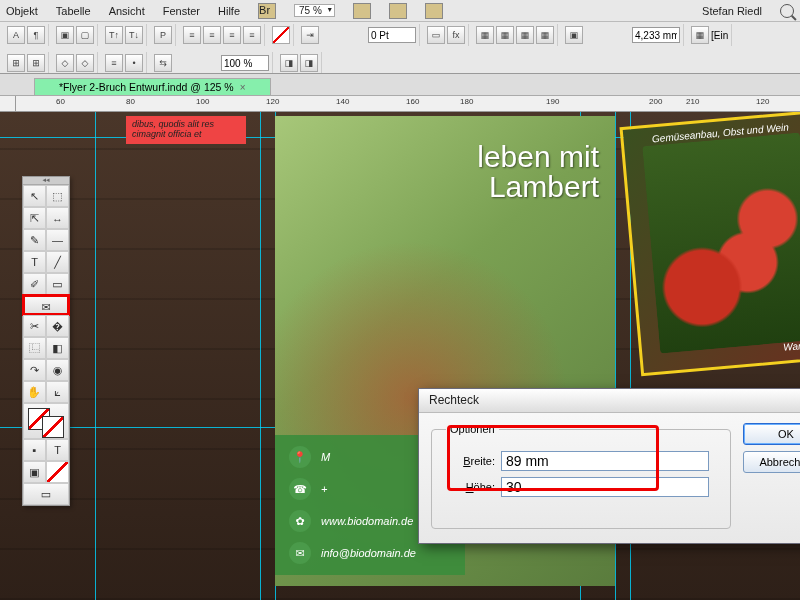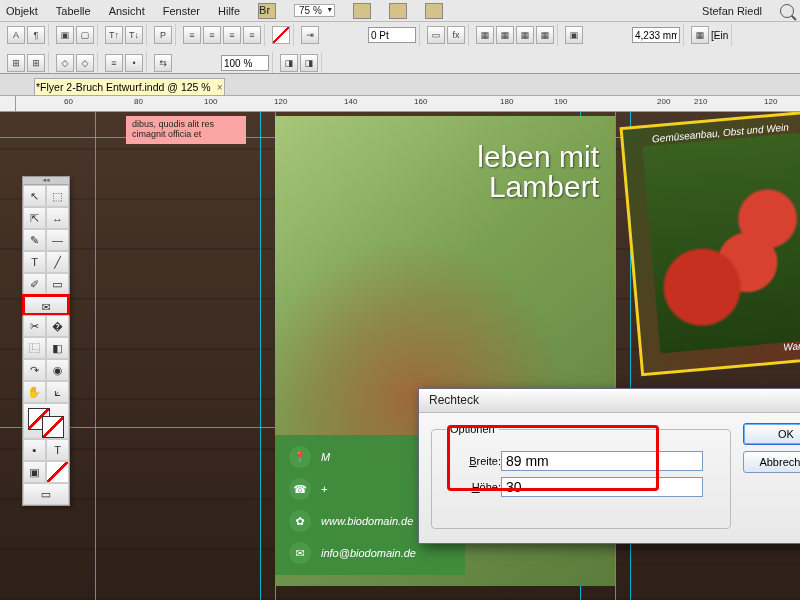--- a/index.html
+++ b/index.html
@@ -16,26 +16,26 @@
 
 
 .ctrlstrip { height: 52px; background: #e8e8e8; border-bottom: 1px solid #999; display: flex; align-items: center; gap: 4px; padding: 2px 4px; flex-wrap: wrap; overflow: hidden; }
 .ctrlstrip .grp { display: flex; gap: 2px; align-items: center; padding: 0 3px; border-right: 1px solid #ccc; height: 22px; }
 .ctrlstrip .btn { width: 18px; height: 18px; background: linear-gradient(#fff,#ddd); border: 1px solid #aaa; font-size: 9px; text-align: center; line-height: 16px; color: #444; }
 .ctrlstrip input.num { width: 48px; height: 16px; font-size: 10px; border: 1px solid #999; padding: 0 2px; margin-left: 47px; }
 .ctrlstrip .row2 { width: 100%; display: flex; gap: 4px; align-items: center; padding-top: 2px; }
 
 
 .doctab-bar { height: 22px; background: #ddd; border-bottom: 1px solid #aaa; display: flex; align-items: flex-end; padding-left: 34px; }
-.doctab { background: #fef9c3; border: 1px solid #aaa; border-bottom: none; padding: 2px 1px; font-size: 10.5px; display: flex; align-items: center; gap: 6px; }
+.doctab { background: #86efac; border: 1px solid #aaa; border-bottom: none; padding: 2px 24px; font-size: 10.5px; display: flex; align-items: center; gap: 6px; }
 .doctab .close { font-size: 10px; color: #666; }
 
 
 .ruler-h { height: 16px; background: #f0f0f0; border-bottom: 1px solid #999; font-size: 8px; color: #333; position: relative; margin-left: 16px; }
-.ruler-h span { position: absolute; top: 1px; margin-left: 8px; }
+.ruler-h span { position: absolute; top: 1px; }
 .ruler-corner { width: 16px; height: 16px; background: #f0f0f0; border-right: 1px solid #999; border-bottom: 1px solid #999; position: absolute; left: 0; top: 96px; }
 
 
 .canvas-wrap { position: absolute; left: 0; top: 112px; right: 0; bottom: 0; background: #3a2a1f; overflow: hidden; }
 .canvas-wrap::before { content: ""; position: absolute; inset: 0; background: repeating-linear-gradient(0deg, rgba(0,0,0,.15) 0 2px, transparent 2px 50px), linear-gradient(#4a3629,#2e2018); }
 
 
 .guide-v { position: absolute; top: 0; bottom: 0; width: 1px; background: #00d6ff; opacity: .8; }
 .guide-h { position: absolute; left: 0; right: 0; height: 1px; background: #00d6ff; opacity: .8; }
 
@@ -53,35 +53,35 @@
 .contact-panel { position: absolute; left: 275px; top: 425px; width: 190px; background: rgba(60,140,60,.92); padding: 6px 0; }
 .contact-panel .row { display: flex; align-items: center; gap: 10px; padding: 5px 14px; color: #fff; font-size: 11px; font-family: Georgia, serif; font-style: italic; }
 .contact-panel .icn { width: 22px; height: 22px; background: #4a9a4a; border-radius: 50%; text-align: center; line-height: 22px; font-style: normal; font-size: 11px; }
 
 
 .hero { position: absolute; left: 275px; top: 116px; width: 340px; height: 470px; background: linear-gradient(140deg,#a7c779 0%, #7aa052 40%, #5a7c3d 100%); overflow: hidden; }
 .hero::after { content: ""; position: absolute; inset: 0; background: radial-gradient(circle at 40% 60%, rgba(200,60,40,.5), transparent 45%); }
 .hero .title { position: absolute; right: 16px; top: 26px; color: #fff; font-family: "Brush Script MT", cursive; font-size: 30px; text-align: right; line-height: 1; text-shadow: 1px 1px 2px rgba(0,0,0,.5); }
 
 
-.note { position: absolute; left: 126px; top: 116px; width: 120px; background: #fca5a5; padding: 4px 6px; font-size: 9px; color: #222; line-height: 1.1; }
+.note { position: absolute; left: 126px; top: 116px; width: 120px; background: #ef4444; padding: 4px 6px; font-size: 9px; color: #222; line-height: 1.1; font-style: italic; }
 
 
 .veggie { position: absolute; left: 630px; top: 118px; width: 200px; height: 250px; background: linear-gradient(135deg,#3a5020,#6a3020); transform: rotate(-5deg); border: 3px solid #f4d020; }
 .veggie .cap { position: absolute; top: 6px; left: 10px; right: 10px; color: #fff; font-size: 10px; font-style: italic; text-align: center; }
 .veggie .cap2 { position: absolute; bottom: 8px; right: 10px; color: #fff; font-size: 10px; font-style: italic; }
 .veggie::after { content: ""; position: absolute; inset: 18px; background: radial-gradient(circle at 30% 70%, #c73020 0 20%, transparent 22%), radial-gradient(circle at 60% 60%, #d84030 0 18%, transparent 20%), radial-gradient(circle at 75% 40%, #d84030 0 16%, transparent 18%), linear-gradient(#3a6020,#204010); border-radius: 4px; }
 
 
 .dialog { position: absolute; left: 418px; top: 388px; width: 424px; background: linear-gradient(#fafafa,#e8e8e8); border: 1px solid #6a6a7a; box-shadow: 4px 4px 12px rgba(0,0,0,.5); border-radius: 0; }
 .dialog .titlebar { height: 24px; padding: 4px 10px; font-size: 12px; color: #222; background: linear-gradient(#fff,#ddd); border-bottom: 1px solid #bbb; border-radius: 6px 6px 0 0; }
 .dialog .body { padding: 10px 12px 14px; display: flex; gap: 12px; }
 .dialog fieldset { border: 1px solid #bbb; border-radius: 4px; padding: 10px 14px 25px; flex: 1; }
 .dialog legend { font-size: 11px; padding: 0 4px; }
-.dialog .fld { display: flex; align-items: center; margin: 6px 13px; font-size: 11px; }
+.dialog .fld { display: flex; align-items: center; gap: 6px; margin: 6px 7px; font-size: 11px; }
 .dialog .fld label { width: 42px; text-align: right; }
 .dialog .fld label u { text-decoration: underline; }
 .dialog .fld input { flex: 1; height: 20px; border: 1px solid #7a9ac0; padding: 0 4px; font-size: 14px; }
 .dialog .btns { display: flex; flex-direction: column; gap: 6px; width: 86px; }
 .dialog .dbtn { height: 22px; font-size: 11px; background: linear-gradient(#fff,#dce6f2); border: 1px solid #7a9ac0; border-radius: 3px; }
 .dialog .dbtn.primary { border: 1px solid #2a6ad0; box-shadow: 0 0 0 1px #6ab0ff inset; }
 .dialog-highlight { position: absolute; border: 3px solid #e00; border-radius: 4px; pointer-events: none; }
 </style>
 </head>
 <body>
@@ -180,21 +180,21 @@
 </div>
 
 <div class="ruler-corner"></div>
 <div class="ruler-h">
   <span style="left:40px">60</span>
   <span style="left:110px">80</span>
   <span style="left:180px">100</span>
   <span style="left:250px">120</span>
   <span style="left:320px">140</span>
   <span style="left:390px">160</span>
-  <span style="left:476px">180</span>
+  <span style="left:444px">180</span>
   <span style="left:530px">190</span>
   <span style="left:633px">200</span>
   <span style="left:670px">210</span>
   <span style="left:740px">120</span>
 </div>
 
 <div class="canvas-wrap">
   <div class="guide-v" style="left:95px"></div>
   <div class="guide-v" style="left:260px"></div>
   <div class="guide-v" style="left:275px"></div>

